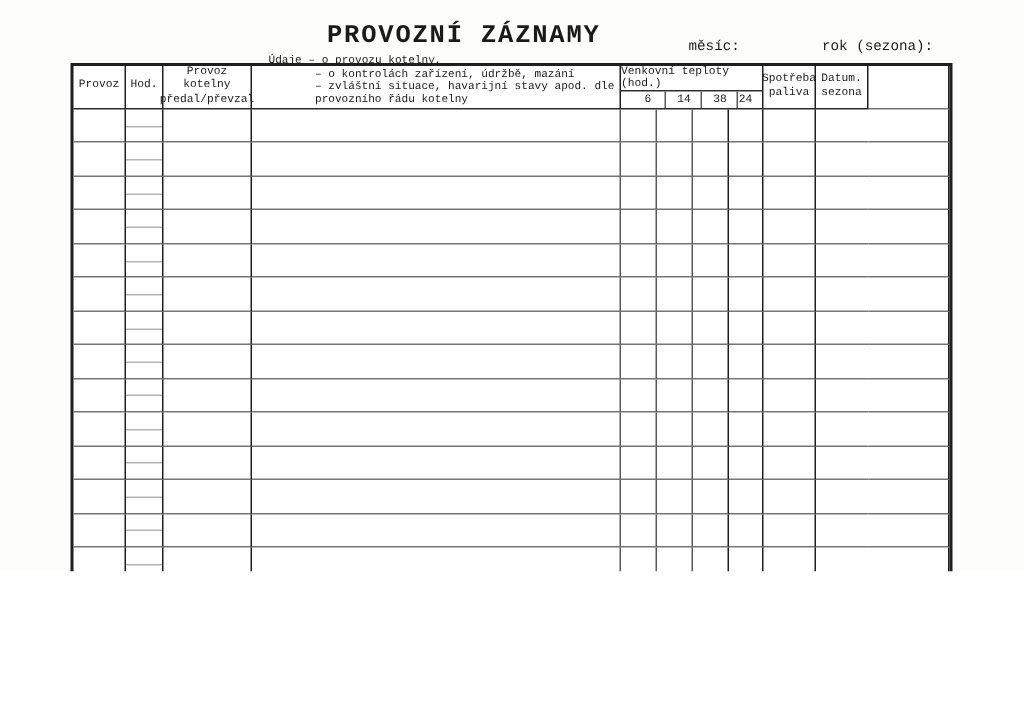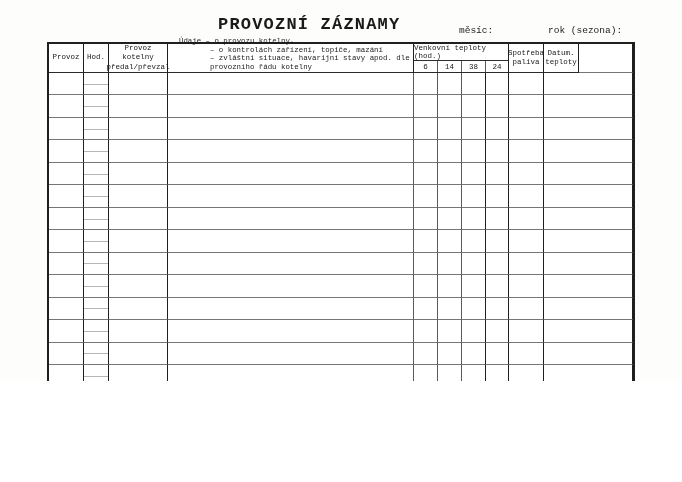--- a/index.html
+++ b/index.html
@@ -62,20 +62,21 @@
   }
   .hc-udaje .ind{padding-left:31px;}
   
   .tep-group{
     grid-row:1;grid-column:5 / span 4;
     box-sizing:border-box;
     display:flex;flex-direction:column;
     font-size:7.5px;
     border-bottom:1px solid #2a2a2a;
     border-right:1.4px solid var(--grid-main);
+    align-items:center;
   }
   .tep-label{
     flex:1;display:flex;align-items:center;justify-content:center;
     border-bottom:1px solid #2e2e2e;
   }
   .tep-hours{
     flex:1;display:grid;
     grid-template-columns:24px 24px 24px auto;
   }
   .tep-hour{
@@ -122,42 +123,42 @@
       <span>Hod.</span>
     </div>
 
     <div class="hc v-main" style="grid-column:3">
       <span>Provoz kotelny</span>
       <span>předal/převzal</span>
     </div>
 
     <div class="hc hc-udaje v-main" style="grid-column:4">
       <span>Údaje – o provozu kotelny,</span>
-      <span class="ind">– o kontrolách zařízení, topiče, mazání</span>
+      <span class="ind">– o kontrolách zařízení, údržbě, mazání</span>
       <span class="ind">– zvláštní situace, havarijní stavy apod. dle provozního řádu kotelny</span>
     </div>
 
     <div class="tep-group">
       <div class="tep-label">Venkovní teploty (hod.)</div>
       <div class="tep-hours">
         <div class="tep-hour">6</div>
         <div class="tep-hour">14</div>
         <div class="tep-hour">38</div>
         <div class="tep-hour">24</div>
       </div>
     </div>
 
     <div class="hc v-main" style="grid-column:9">
       <span>Spotřeba</span>
       <span>paliva</span>
     </div>
 
     <div class="hc v-main" style="grid-column:10">
       <span>Datum.</span>
-      <span>teploty</span>
+      <span>sezona</span>
     </div>
 
 
   <div class="bc col1"></div>
       <div class="bc col2"></div>
       <div class="bc col3">
         <div class="mid"></div>
       </div>
       <div class="bc col4"></div>
       <div class="bc col5"></div>

